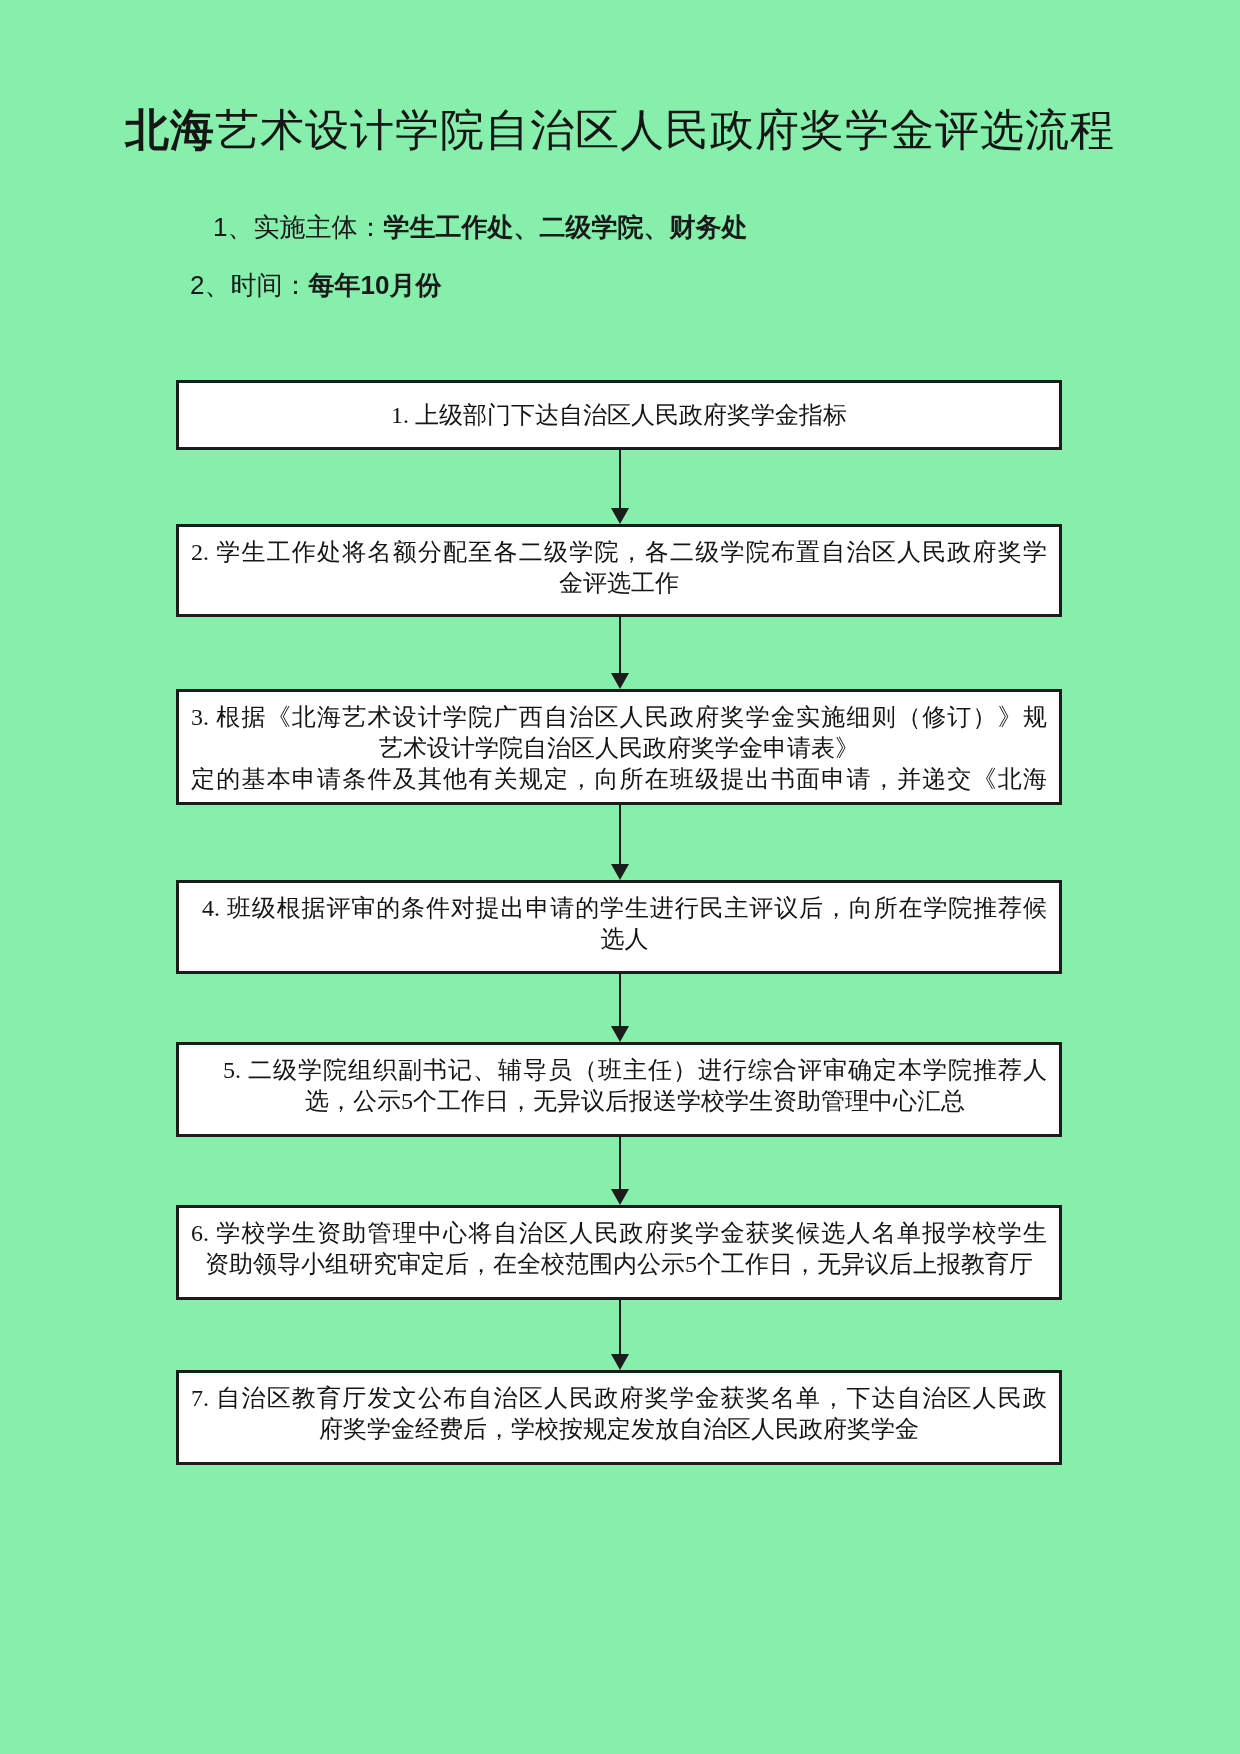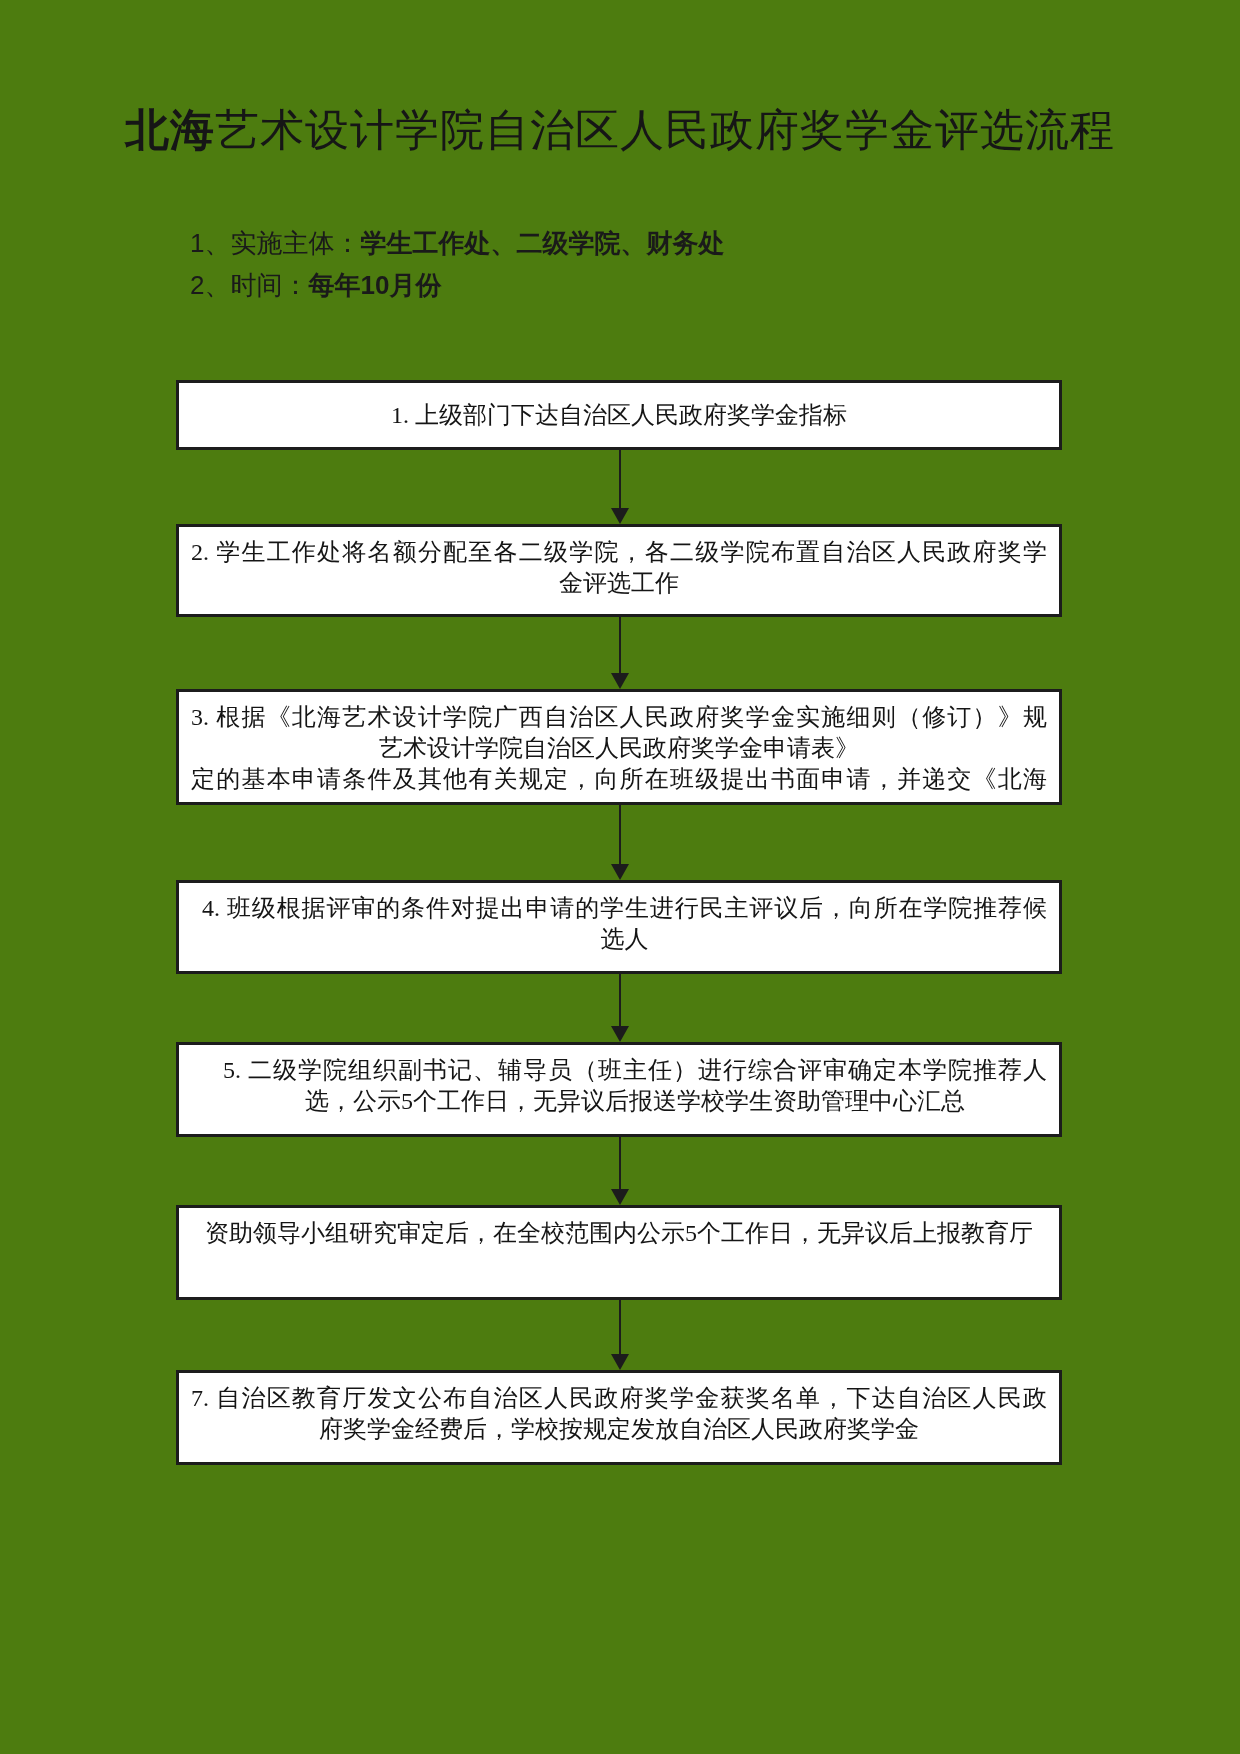--- a/index.html
+++ b/index.html
@@ -4,21 +4,21 @@
 <style>
   html, body {
     margin: 0;
     padding: 0;
     background: #ffffff;
   }
   .page {
     position: relative;
     width: 1240px;
     height: 1754px;
-    background: #4d7c0f;
+    background: #86efac;
     color: #1a1a1a;
     font-family: "Liberation Sans", "DejaVu Sans", sans-serif;
     overflow: hidden;
   }
 
   
   .doc-title {
     position: absolute;
     top: 102px;
     left: 0;
@@ -35,21 +35,21 @@
   
   .meta-line {
     position: absolute;
     left: 190px;
     font-size: 26px;
     line-height: 34px;
     color: #1a1a1a;
     white-space: nowrap;
   }
   .meta-line .m-value { font-weight: bold; }
-  .meta-1 { top: 226px; }
+  .meta-1 { top: 210px; margin-left: 23px; }
   .meta-2 { top: 268px; }
 
   
   .flow-box {
     position: absolute;
     left: 176px;
     width: 886px;
     box-sizing: border-box;
     border: 3px solid #1c1c1c;
     background: #ffffff;
@@ -145,20 +145,21 @@
   <div class="arrow arrow-4"></div>
 
   <div class="flow-box box-5">
     <div class="line j">5. 二级学院组织副书记、辅导员（班主任）进行综合评审确定本学院推荐人</div>
     <div class="line">选，公示5个工作日，无异议后报送学校学生资助管理中心汇总</div>
   </div>
 
   <div class="arrow arrow-5"></div>
 
   <div class="flow-box box-6">
+    <div class="line j">6. 学校学生资助管理中心将自治区人民政府奖学金获奖候选人名单报学校学生</div>
     <div class="line">资助领导小组研究审定后，在全校范围内公示5个工作日，无异议后上报教育厅</div>
   </div>
 
   <div class="arrow arrow-6"></div>
 
   <div class="flow-box box-7">
     <div class="line j">7. 自治区教育厅发文公布自治区人民政府奖学金获奖名单，下达自治区人民政</div>
     <div class="line">府奖学金经费后，学校按规定发放自治区人民政府奖学金</div>
   </div>
 

